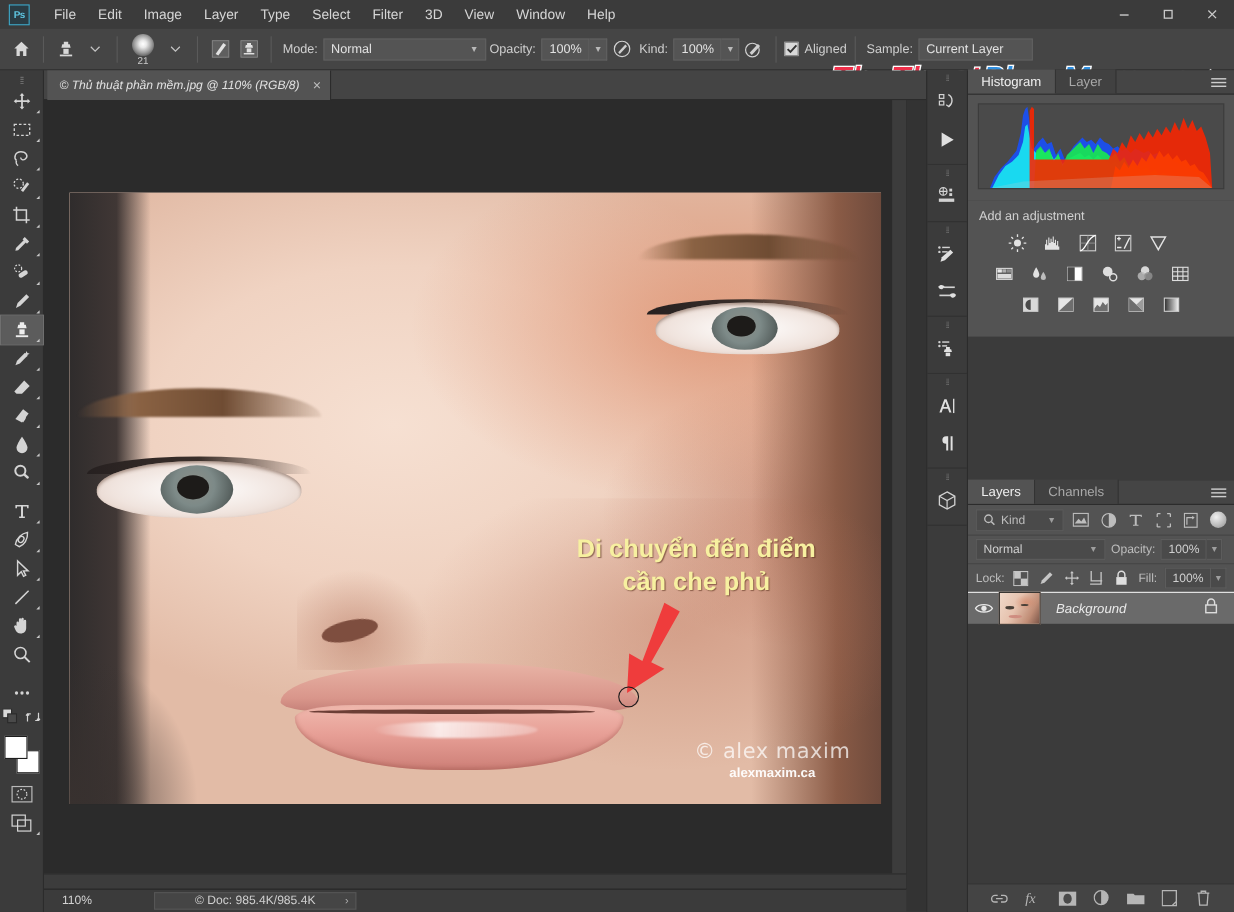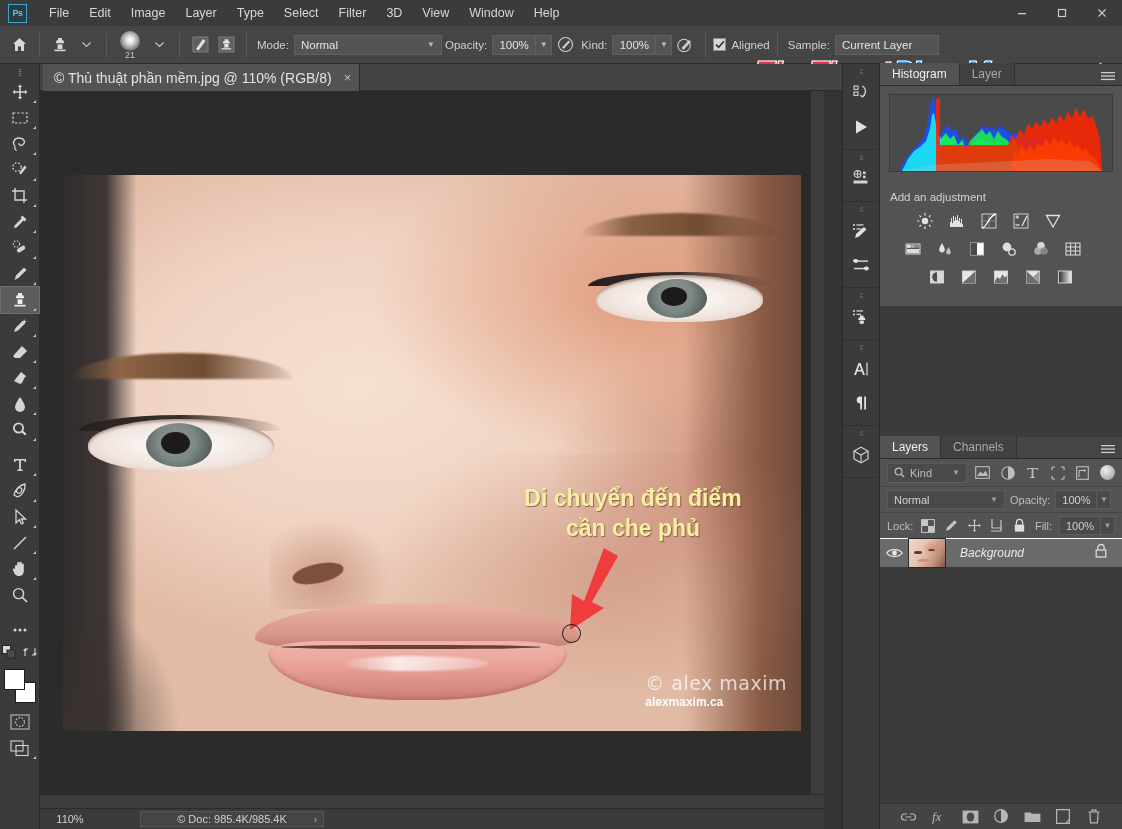--- a/index.html
+++ b/index.html
@@ -91,21 +91,21 @@
 
   
   .tabbar {
     position:absolute; left:40px; top:64px; width:1082px; height:27px;
     background:#444444; border-bottom:1px solid #2b2b2b;
   }
   .doctab {
     position:absolute; left:3px; top:0; height:27px; background:#535353;
     display:flex; align-items:center; padding:0 8px 0 11px; border-right:1px solid #2b2b2b;
   }
-  .doctab .label { color:#e2e2e2; font-size:14px; white-space:nowrap; }
+  .doctab .label { color:#e2e2e2; font-size:11px; white-space:nowrap;font-style:italic; }
   .doctab .close { color:#bdbdbd; font-size:13px; margin-left:12px; line-height:1; }
   .collapse-arrows {
     position:absolute; right:6px; top:5px; color:#9a9a9a; font-size:10px; letter-spacing:-1px;
   }
 
   
   .toolbar {
     position:absolute; left:0; top:64px; width:40px; height:765px; background:#3b3b3b;
     border-right:1px solid #2b2b2b; padding-top:4px;
   }
@@ -216,21 +216,21 @@
   .lip-line {
     position:absolute; left:8%; top:44%; width:80%; height:5%;
     background:#6c3e36; border-radius:50%; filter:blur(0.7px);
   }
   .lip-gloss {
     position:absolute; left:26%; top:56%; width:46%; height:16%;
     background:linear-gradient(90deg, rgba(255,255,255,0) 0%, rgba(255,255,255,0.78) 40%, rgba(255,255,255,0.25) 100%);
     border-radius:50%; filter:blur(1.1px);
   }
   
-  .credit { position:absolute; right:14px; bottom:22px; text-align:left; }
+  .credit { position:absolute; right:28px; bottom:22px; text-align:center; }
   .credit .big {
     color:rgba(255,255,255,0.72); font-size:19px; letter-spacing:0.5px;
     font-family:"DejaVu Sans", sans-serif;
   }
   .credit .small {
     color:rgba(255,255,255,0.95); font-size:12px; font-weight:bold; margin-top:1px;
   }
   
   .annot {
     position:absolute; left:443px; top:392px; width:300px; text-align:center;

